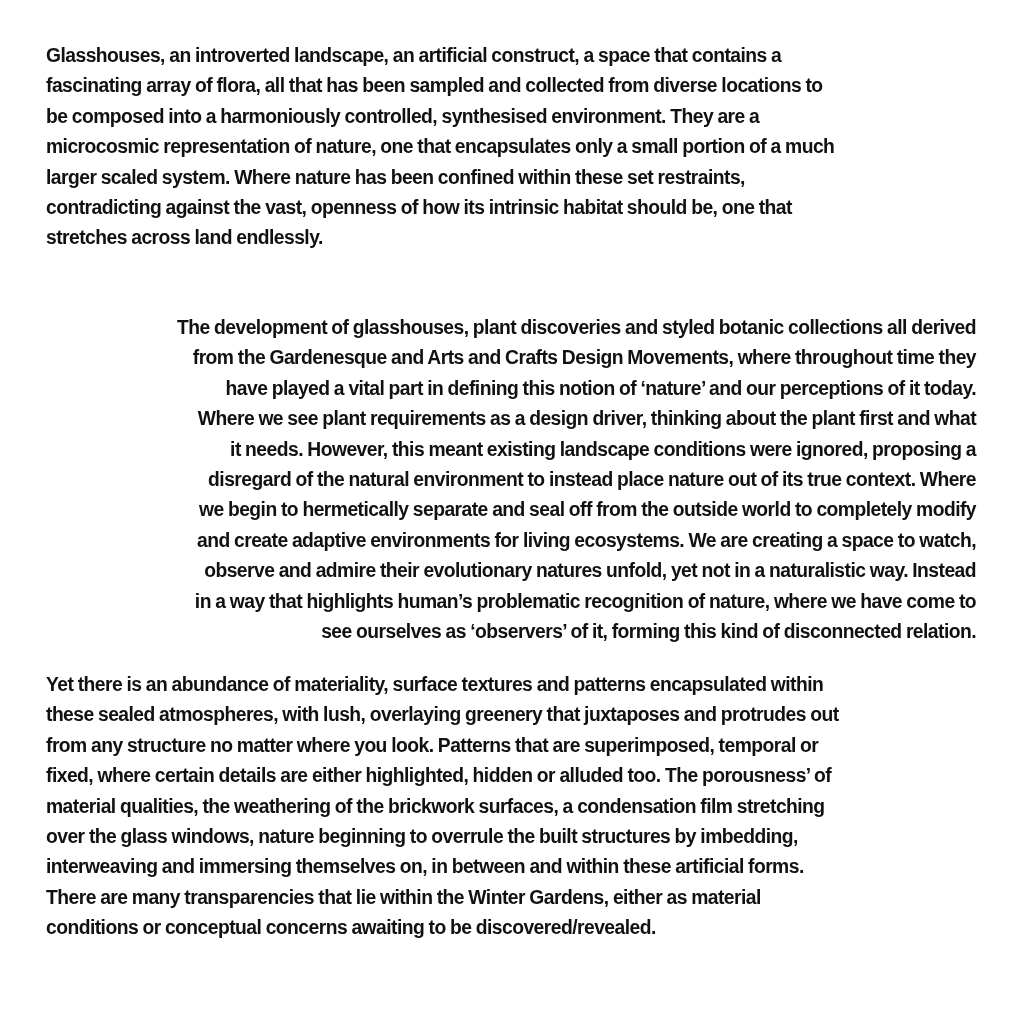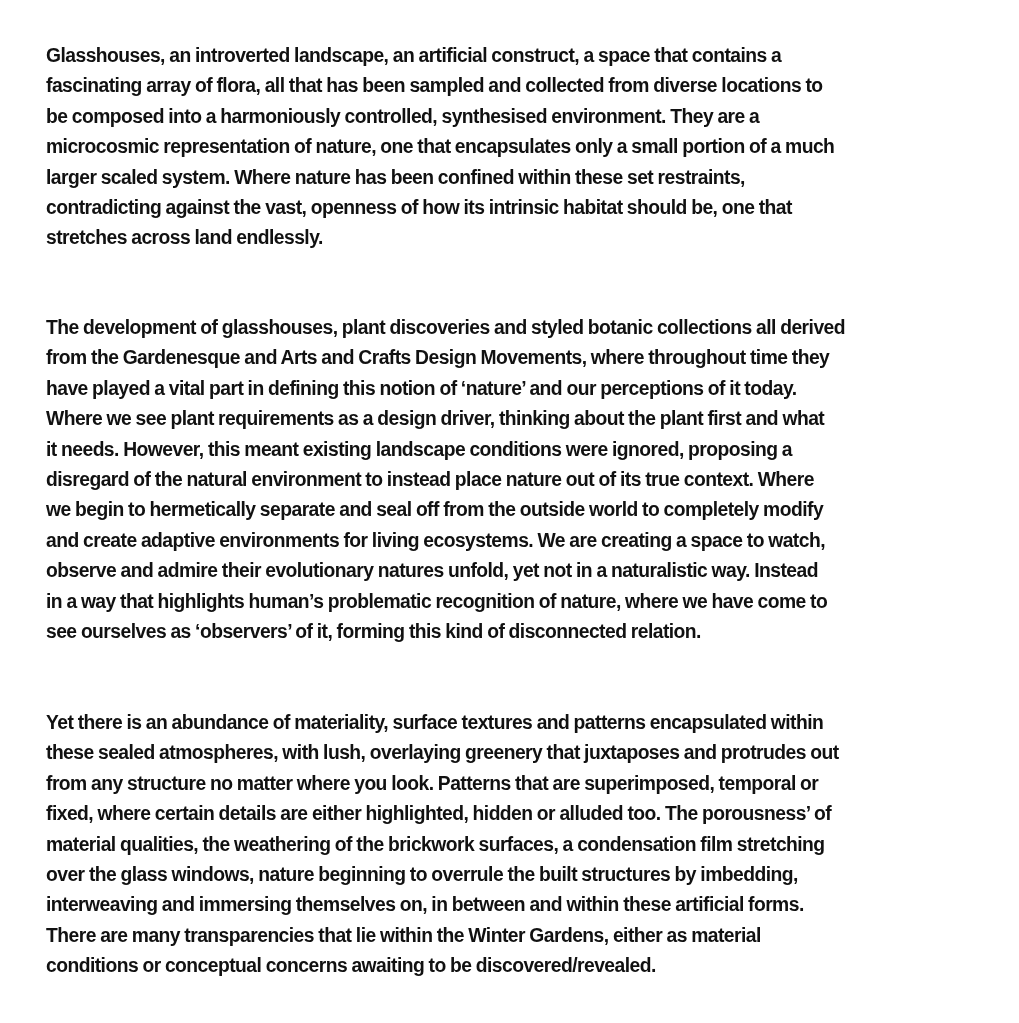--- a/index.html
+++ b/index.html
@@ -32,22 +32,22 @@
       line-height: 30.4px;
       font-family: "Liberation Sans", sans-serif;
       font-size: 19.5px;
       color: #111111;
       white-space: nowrap;
       letter-spacing: -0.55px;
       word-spacing: -0.5px;
       transform-origin: left center;
     }
     #p1 { top: 40px; }
-    #p2 { top: 312px; }
-    #p3 { top: 707px; }
+    #p2 { top: 312px; text-align: right; }
+    #p3 { top: 669px; }
   </style>
 </head>
 <body>
 
 <div class="page">
 
   <div class="para" id="p1">
     <span class="line" style="transform: scaleX(0.9894);">Glasshouses, an introverted landscape, an artificial construct, a space that contains a</span>
     <span class="line" style="transform: scaleX(0.9894);">fascinating array of flora, all that has been sampled and collected from diverse locations to</span>
     <span class="line" style="transform: scaleX(0.9894);">be composed into a harmoniously controlled, synthesised environment. They are a</span>

